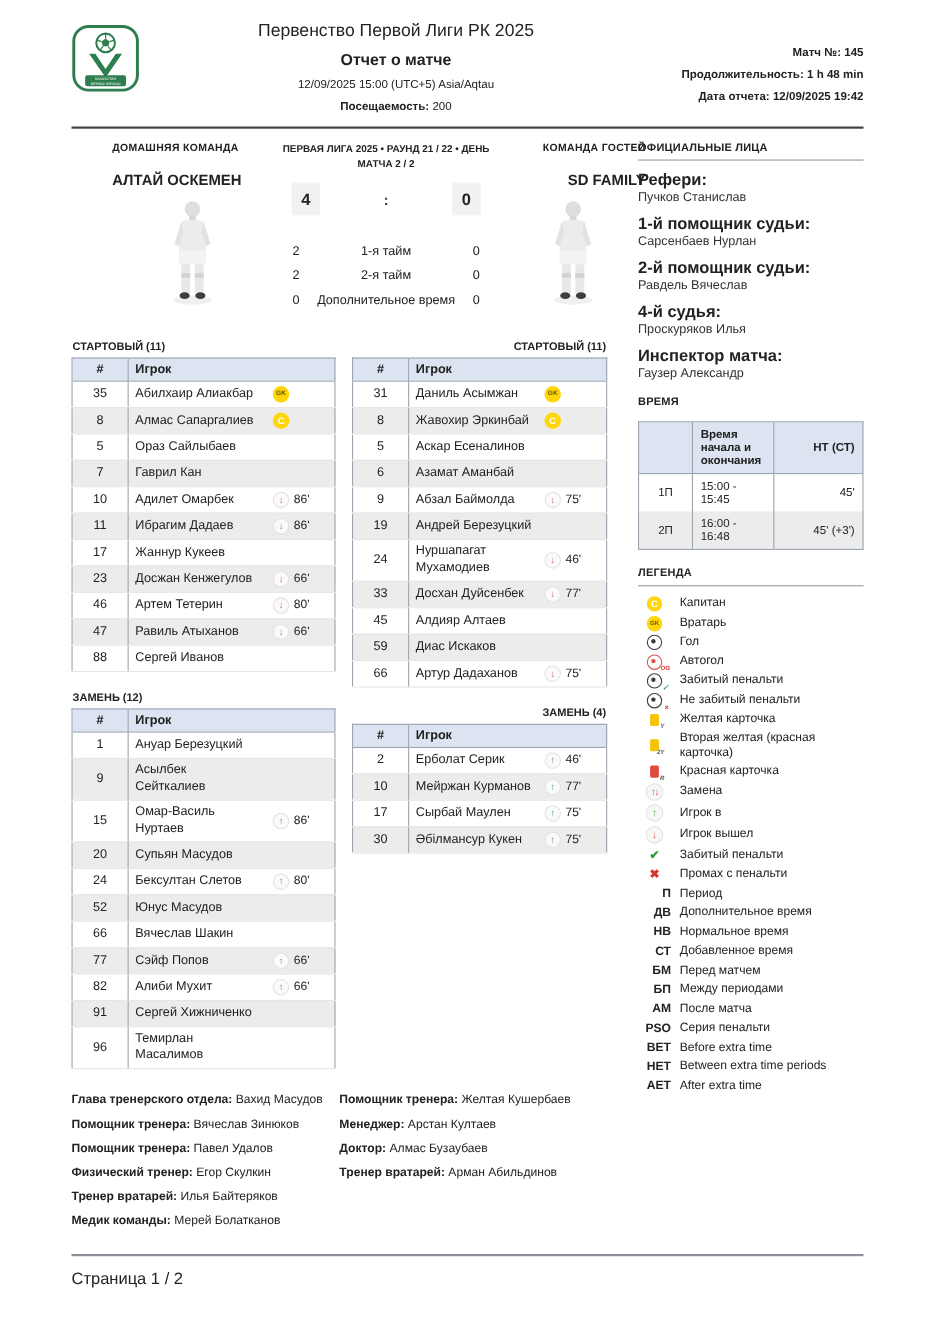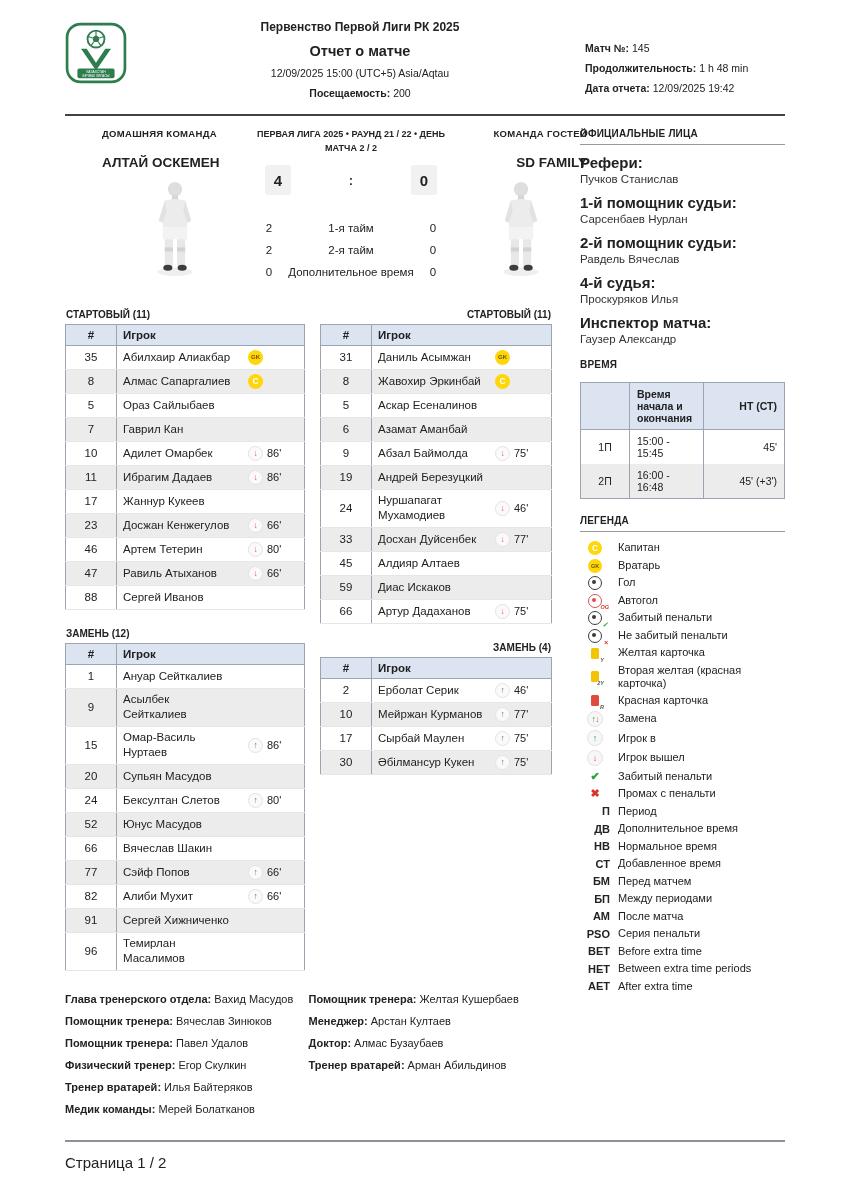--- a/index.html
+++ b/index.html
@@ -2,25 +2,25 @@
 <html><head>
 <meta charset="utf-8">
 <style>
   html,body{margin:0;padding:0;background:#fff;}
   .page{width:848px;height:1200px;box-sizing:border-box;position:relative;background:#fff;
         font-family:"Liberation Sans",sans-serif;color:#222;padding:16px 63px 0 65px;overflow:hidden;}
   
   .report-header{display:flex;align-items:flex-start;}
   .logo-box{width:70px;flex:none;padding-top:6px;}
   .header-center{flex:1;text-align:center;}
-  .h-title{font-size:12px;font-weight:bold;margin-top:4px;}
+  .h-title{font-size:16px;font-weight:normal;margin-top:4px;}
   .h-sub{font-size:14.5px;font-weight:bold;margin-top:9px;}
   .h-meta{font-size:10.5px;margin-top:8px;color:#222;}
   .h-meta b{font-weight:bold;}
-  .header-right{width:200px;flex:none;text-align:left;font-size:10.5px;padding-top:26px;}
+  .header-right{width:200px;flex:none;text-align:right;font-size:10.5px;padding-top:26px;font-weight:bold;}
   .header-right .mrow{margin-bottom:8px;}
   .header-rule{border:none;border-top:2px solid #424242;margin:12px 0 0 0;}
   
   .main{display:flex;margin-top:12px;}
   .left-col{width:487px;flex:none;}
   .right-rail{flex:1;margin-left:28px;min-width:0;}
   
   .match-summary{display:flex;margin-left:37px;}
   .team-block{width:145px;flex:none;}
   .team-block.away{text-align:right;width:132px;}
@@ -415,21 +415,21 @@
                 <th class="numcol">#</th>
                 <th>Игрок</th>
               </tr>
             </thead>
             <tbody>
 
                 <tr>
                   <td class="num">1</td>
                   <td>
                     <div class="name-flex">
-                    <span class="pname">Ануар Сейткалиев</span>
+                    <span class="pname">Ануар Березуцкий</span>
                     <span class="rowend">
                       
                       
                     </span>
                   </div>
                   </td>
                 </tr>
 
                 <tr>
                   <td class="num">9</td>

